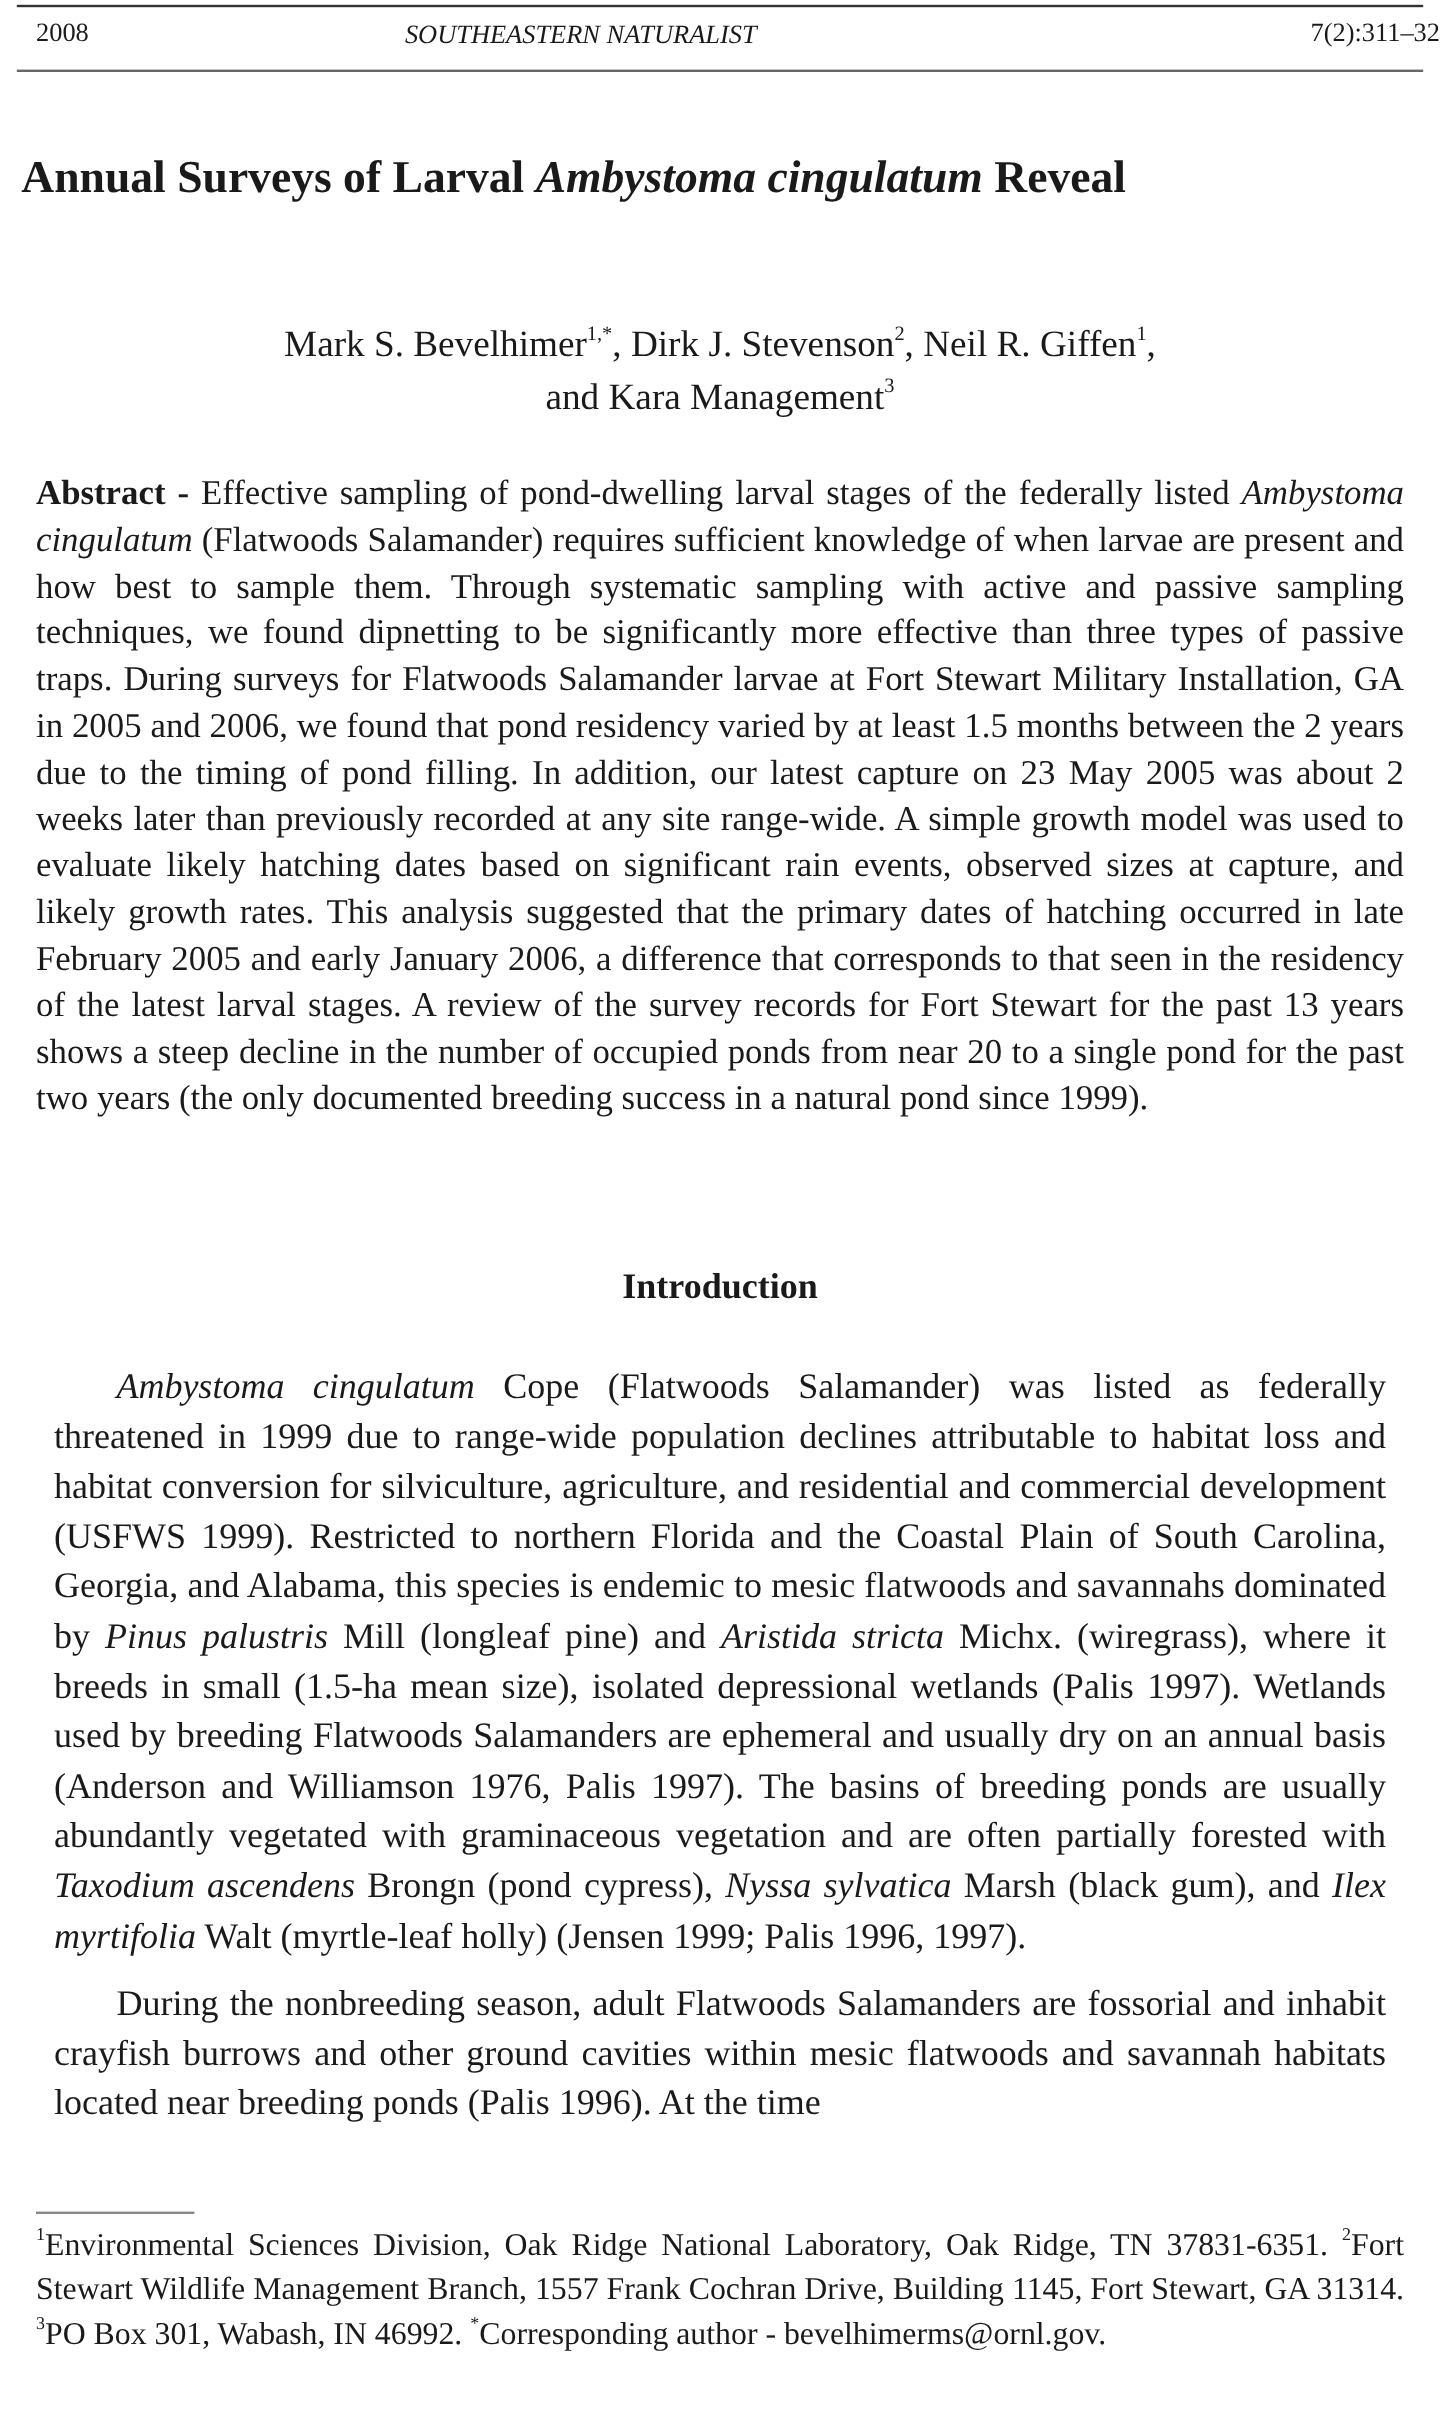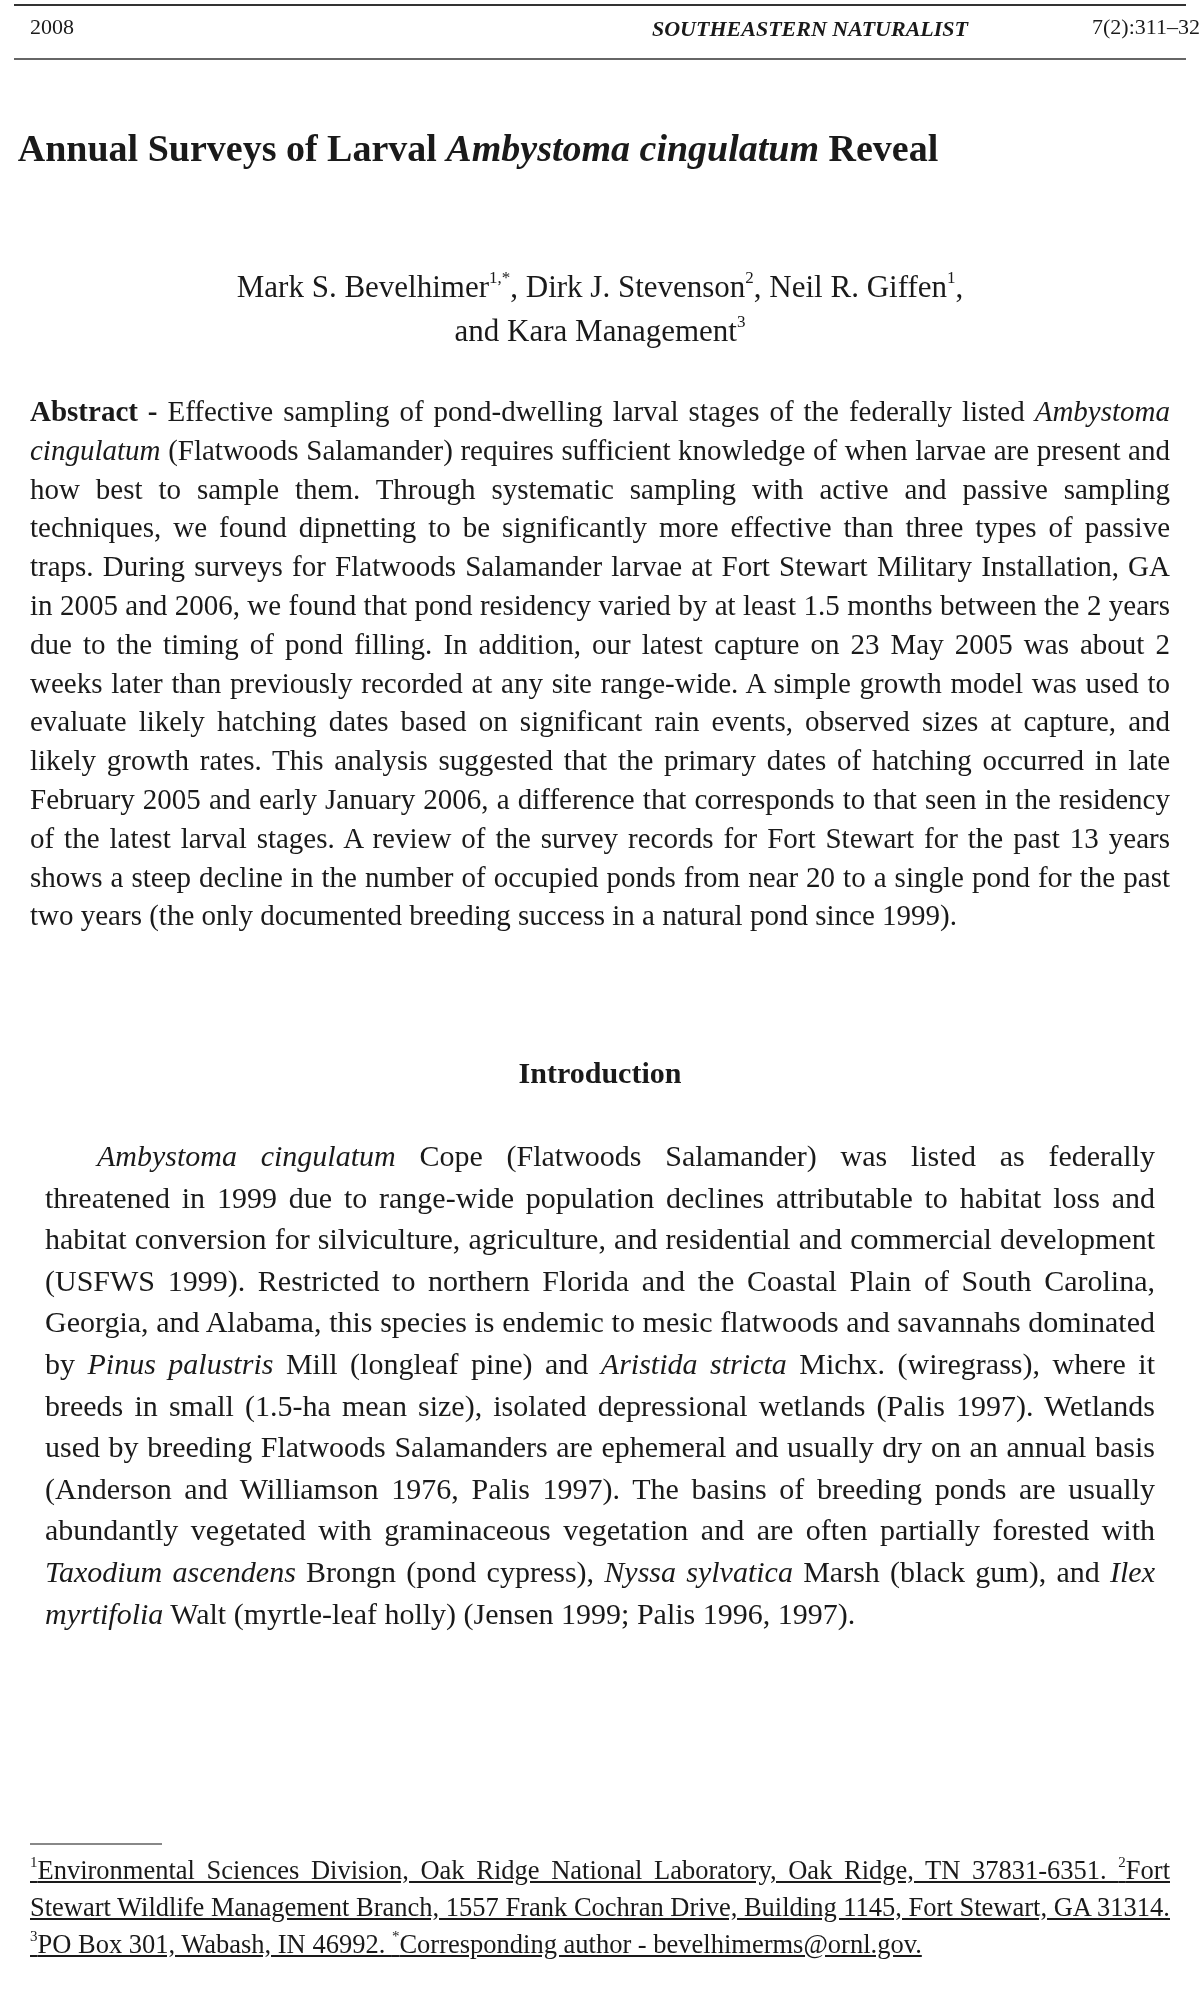--- a/index.html
+++ b/index.html
@@ -3,21 +3,21 @@
 <meta charset="utf-8">
 <style>
   html, body { margin: 0; padding: 0; background: #ffffff; }
   body { width: 1200px; height: 2009px; position: relative; overflow: hidden; color: #1a1a1a;
          font-family: "Liberation Serif", "DejaVu Serif", serif; }
   .rule { position: absolute; left: 14px; right: 14px; height: 0; border-top: 2px solid #333; }
   #rule-top { top: 4px; }
   #rule-bottom { top: 58px; border-top-color: #666; }
   .running-head { position: absolute; top: 14px; left: 0; width: 1200px; height: 32px; font-size: 22px; padding-left: 43px; }
   .rh-year { position: absolute; left: 30px; top: 0; }
-  .rh-journal { position: absolute; left: 0; width: 968px; text-align: right; top: 2px; font-style: italic; font-weight: bold; }
+  .rh-journal { position: absolute; left: 0; width: 968px; text-align: center; top: 2px; font-style: italic; }
   .rh-vol { position: absolute; right: 32px; top: 0; }
 
   .title { position: absolute; top: 122px; left: 0; width: 956px; text-align: center;
            font-weight: bold; font-size: 38px; line-height: 52px; }
   .title .it { font-style: italic; }
   .authors { position: absolute; top: 265px; left: 0; width: 1200px; text-align: center;
              font-size: 31px; line-height: 44px; }
   .authors sup { font-size: 17px; vertical-align: 14px; line-height: 0; }
 
   .abstract { position: absolute; top: 392px; left: 30px; width: 1140px; font-size: 29px; line-height: 38.8px;
@@ -26,21 +26,21 @@
   .it { font-style: italic; }
 
   .intro-heading { position: absolute; top: 1056px; left: 0; width: 1200px; text-align: center;
                    font-weight: bold; font-size: 30px; }
   .intro { position: absolute; top: 1120px; left: 30px; width: 1140px; font-size: 30px; line-height: 41.6px;
            text-align: justify; }
   .intro p { margin: 15px; text-indent: 52px; }
 
   .fn-rule { position: absolute; top: 1843px; left: 30px; width: 132px; border-top: 2px solid #888; }
   .footnotes { position: absolute; top: 1852px; left: 30px; width: 1140px; font-size: 26.5px; line-height: 37px;
-               text-align: justify; text-decoration: underline; }
+               text-align: justify; }
   .footnotes sup { font-size: 15px; vertical-align: 12px; line-height: 0; }
 </style>
 </head>
 <body>
 
 <div class="rule" id="rule-top"></div>
 <div class="running-head">
   <span class="rh-year">2008</span>
   <span class="rh-journal">SOUTHEASTERN NATURALIST</span>
   <span class="rh-vol">7(2):311–322</span>
@@ -57,18 +57,19 @@
 </div>
 
 <div class="abstract">
   <span class="lbl">Abstract -</span><span> Effective sampling of pond-dwelling larval stages of the federally listed </span><span class="it">Ambystoma cingulatum</span><span> (Flatwoods Salamander) requires sufficient knowledge of when larvae are present and how best to sample them. Through systematic sampling with active and passive sampling techniques, we found dipnetting to be significantly more effective than three types of passive traps. During surveys for Flatwoods Sala­mander larvae at Fort Stewart Military Installation, GA in 2005 and 2006, we found that pond residency varied by at least 1.5 months between the 2 years due to the timing of pond filling. In addition, our latest capture on 23 May 2005 was about 2 weeks later than previously recorded at any site range-wide. A simple growth model was used to evaluate likely hatching dates based on significant rain events, observed sizes at cap­ture, and likely growth rates. This analysis suggested that the primary dates of hatching occurred in late February 2005 and early January 2006, a difference that corresponds to that seen in the residency of the latest larval stages. A review of the survey records for Fort Stewart for the past 13 years shows a steep decline in the number of occupied ponds from near 20 to a single pond for the past two years (the only documented breed­ing success in a natural pond since 1999).</span>
 </div>
 
 <div class="intro-heading">Introduction</div>
 
 <div class="intro">
   <p><span class="it">Ambystoma cingulatum</span><span> Cope (Flatwoods Salamander) was listed as fed­erally threatened in 1999 due to range-wide population declines attributable to habitat loss and habitat conversion for silviculture, agriculture, and resi­dential and commercial development (USFWS 1999). Restricted to northern Florida and the Coastal Plain of South Carolina, Georgia, and Alabama, this species is endemic to mesic flatwoods and savannahs dominated by </span><span class="it">Pinus palustris</span><span> Mill (longleaf pine) and </span><span class="it">Aristida stricta</span><span> Michx. (wiregrass), where it breeds in small (1.5-ha mean size), isolated depressional wetlands (Palis 1997). Wetlands used by breeding Flatwoods Salamanders are ephemeral and usually dry on an annual basis (Anderson and Williamson 1976, Palis 1997). The basins of breeding ponds are usually abundantly vegetated with graminaceous vegetation and are often partially forested with </span><span class="it">Taxodium ascendens</span><span> Brongn (pond cypress), </span><span class="it">Nyssa sylvatica</span><span> Marsh (black gum), and </span><span class="it">Ilex myrtifolia</span><span> Walt (myrtle-leaf holly) (Jensen 1999; Palis 1996, 1997).</span></p>
+  <p>During the nonbreeding season, adult Flatwoods Salamanders are fossorial and inhabit crayfish burrows and other ground cavities within mesic flatwoods and savannah habitats located near breeding ponds (Palis 1996). At the time</p>
 </div>
 
 <div class="fn-rule"></div>
 <div class="footnotes">
   <sup>1</sup><span>Environmental Sciences Division, Oak Ridge National Laboratory, Oak Ridge, TN 37831-6351. </span><sup>2</sup><span>Fort Stewart Wildlife Management Branch, 1557 Frank Cochran Drive, Building 1145, Fort Stewart, GA 31314. </span><sup>3</sup><span>PO Box 301, Wabash, IN 46992. </span><sup>*</sup><span>Corre­sponding author - bevelhimerms@ornl.gov.</span>
 </div>
 
 </body></html>

